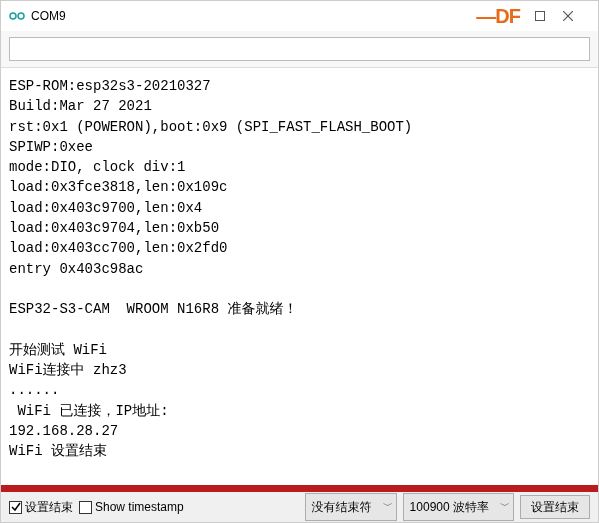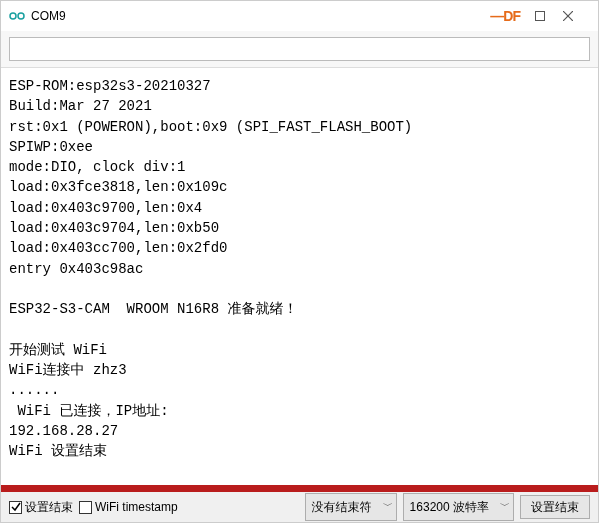--- a/index.html
+++ b/index.html
@@ -38,21 +38,21 @@
   }
   .titlebar .title {
     flex: 0 0 auto;
     color: #000;
     font-size: 12px;
   }
   .titlebar .spacer { flex: 1; }
   .titlebar .df {
     color: #e66b1a;
     font-weight: bold;
-    font-size: 14px;
+    font-size: 20px;
     letter-spacing: -1px;
     margin-right: 6px;
   }
   .titlebar .df .dash { color: #e66b1a; }
   .winbtn {
     width: 28px;
     height: 30px;
     display: flex;
     align-items: center;
     justify-content: center;
@@ -192,27 +192,27 @@
     <label>
       <span class="chk">
         <svg width="10" height="10" viewBox="0 0 10 10">
             <polyline points="1,5 4,8 9,1" fill="none" stroke="#000" stroke-width="1.5"></polyline>
           </svg>
       </span>
       <span>设置结束</span>
     </label>
     <label>
       <span class="chk"></span>
-      <span>WiFi timestamp</span>
+      <span>Show timestamp</span>
     </label>
     <span class="spacer"></span>
     <div class="select">
       <span>没有结束符</span>
       <span class="caret" style="transform: rotate(90deg); display: inline-block;">〉</span>
     </div>
     <div class="select">
-      <span>163200 波特率</span>
+      <span>100900 波特率</span>
       <span class="caret" style="transform: rotate(90deg); display: inline-block;">〉</span>
     </div>
     <div class="btn">设置结束</div>
   </div>
 
 </div>
 
 </body></html>

